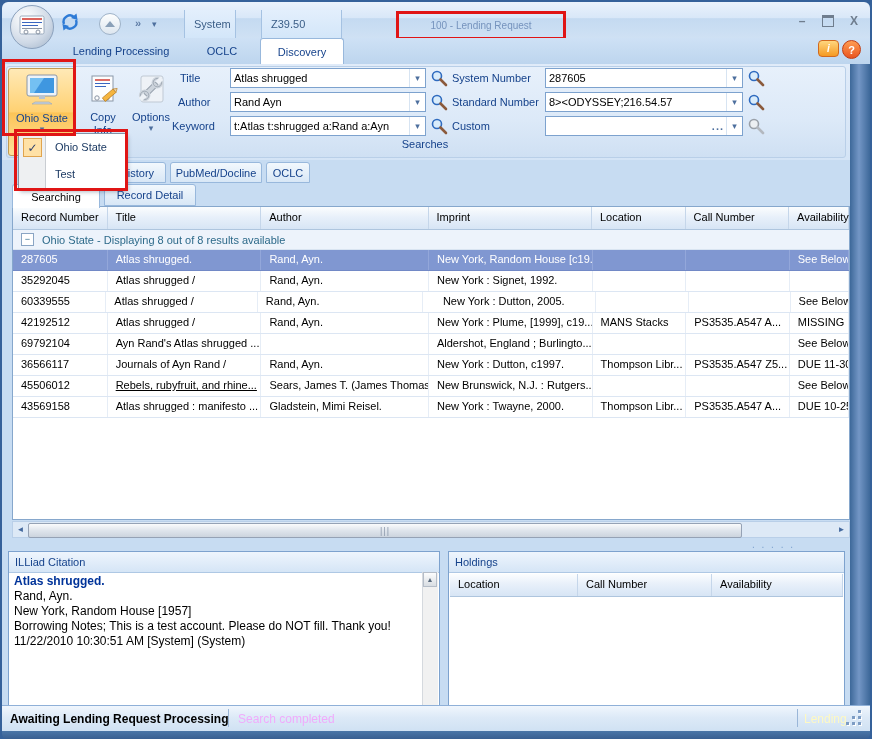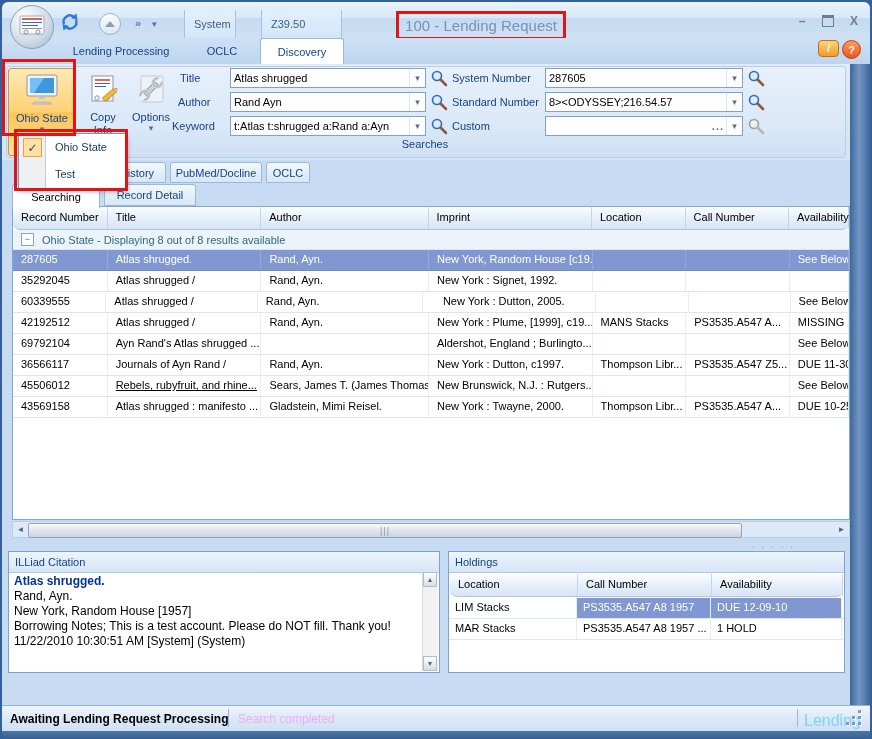--- a/index.html
+++ b/index.html
@@ -14,21 +14,21 @@
     border:1px solid #8ba1bd;display:flex;align-items:center;justify-content:center;}
   .qatbtn{top:12px;height:22px;display:flex;align-items:center;justify-content:center;color:#2e7bd6;}
   .roundbtn{left:99px;top:13px;width:20px;height:20px;border-radius:50%;
     background:linear-gradient(#fdfefe,#dde6ef);border:1px solid #9fb3c8;display:flex;align-items:center;justify-content:center;}
   .uptri{width:0;height:0;border-left:5px solid transparent;border-right:5px solid transparent;border-bottom:6px solid #8aa0b8;}
   .overflow{color:#5f7da6;font-weight:bold;}
   .ctxhdr{top:10px;height:28px;background:linear-gradient(#e3effc,#d3e6f9);
     border-left:1px solid #a5c2e2;border-right:1px solid #a5c2e2;color:#3b5e87;
     display:flex;align-items:center;padding-left:9px;box-sizing:border-box;}
   .titlebox{left:396px;top:11px;width:164px;height:23px;border:3px solid #e01515;
-    display:flex;align-items:center;justify-content:center;color:#7593bd;font-size:15px;background:transparent;}
+    display:flex;align-items:center;justify-content:center;color:#7593bd;font-size:10px;background:transparent;}
   .winbtn{top:13px;width:22px;height:16px;color:#6f7d8e;font-weight:bold;display:flex;align-items:center;justify-content:center;font-size:12px;}
   .maxglyph{width:10px;height:8px;border:1px solid #6f7d8e;border-top:3px solid #6f7d8e;}
   
   .tabstrip{left:2px;top:38px;width:868px;height:26px;background:linear-gradient(#cee1f5,#bdd5ee);}
   .rtab{top:38px;height:26px;display:flex;align-items:center;justify-content:center;color:#15428b;}
   .rtab.active{background:#fff;border:1px solid #98b8dc;border-bottom:none;border-radius:3px 3px 0 0;height:25px;}
   .helpicon{top:40px;display:flex;align-items:center;justify-content:center;color:#fff;font-weight:bold;}
   .balloon{width:19px;height:15px;border-radius:4px;background:linear-gradient(#ffd67e,#f59a23);border:1px solid #d2691e;font-style:italic;font-size:10px;}
   .qmark{width:17px;height:17px;border-radius:50%;background:linear-gradient(#ff9d52,#e95420);border:1px solid #c13c12;font-size:11px;}
   
@@ -57,55 +57,55 @@
   .checkbox{position:absolute;left:4px;top:4px;width:17px;height:17px;background:#ffe1a6;border:1px solid #e0a44e;
     display:flex;align-items:center;justify-content:center;color:#2c3e6b;font-weight:bold;font-size:12px;}
   
   .main{left:2px;top:160px;width:848px;height:545px;background:#c7dcf2;}
   .stab{top:162px;height:21px;background:linear-gradient(#f2f8fd,#d8e7f6);border:1px solid #98b8dc;border-radius:3px 3px 0 0;
     display:flex;align-items:center;justify-content:center;color:#15428b;box-sizing:border-box;}
   .vtab{top:184px;height:22px;background:linear-gradient(#f2f8fd,#d8e7f6);border:1px solid #98b8dc;border-radius:3px 3px 0 0;
     display:flex;align-items:center;justify-content:center;color:#15428b;box-sizing:border-box;}
   .vtab.active{background:#fff;border-bottom:none;height:24px;z-index:6;color:#000;}
   .tablebox{left:12px;top:206px;width:838px;height:314px;background:#fff;border:1px solid #86a7cc;box-sizing:border-box;overflow:hidden;z-index:5;}
-  .thead{display:flex;height:22px;background:linear-gradient(#fbfdfe,#e8f0fa 45%,#d7e5f5);border-bottom:1px solid #aec5de;border-radius:7px;}
+  .thead{display:flex;height:22px;background:linear-gradient(#fbfdfe,#e8f0fa 45%,#d7e5f5);border-bottom:1px solid #aec5de;}
   .hcell{box-sizing:border-box;padding:4px 0 0 8px;border-right:1px solid #c5d6ea;color:#000;}
   .grouprow{height:19px;background:#edf3fb;color:#2d6a8a;display:flex;align-items:center;border-bottom:1px solid #d9e4f1;}
   .minusbox{width:11px;height:11px;border:1px solid #8aa5c4;background:#fff;margin:0 8px 0 8px;
     display:flex;align-items:center;justify-content:center;font-size:9px;color:#2d6a8a;line-height:9px;}
   .trow{display:flex;height:20px;border-bottom:1px solid #dce6f3;}
   .tcell{box-sizing:border-box;padding:3px 0 0 8px;border-right:1px solid #e6edf6;white-space:nowrap;overflow:hidden;}
   .trow.sel{background:#8097d1;color:#fff;border-bottom:1px solid #7289c6;}
   .trow.sel .tcell{border-right:1px solid #93a7da;}
   
   .hscroll{left:12px;top:521px;width:838px;height:17px;background:#dde9f6;border:1px solid #b9cfe8;box-sizing:border-box;display:flex;align-items:center;}
   .harrow{width:15px;height:15px;display:flex;align-items:center;justify-content:center;color:#44699e;font-size:8px;}
   .hthumb{position:absolute;left:15px;top:1px;width:712px;height:13px;border:1px solid #95a2b5;border-radius:2px;
     background:linear-gradient(#fafbfc,#dfe5ec 50%,#ccd4de);display:flex;align-items:center;justify-content:center;}
   .grip{color:#8b98ab;font-size:9px;letter-spacing:1px;}
   .splitdots{left:752px;top:539px;color:#7da2ce;font-size:10px;letter-spacing:2px;}
   
-  .panel{top:551px;height:122px;border:1px solid #7da2ce;background:#fff;box-sizing:border-box;}
+  .panel{top:551px;height:187px;border:1px solid #7da2ce;background:#fff;box-sizing:border-box;}
   .panelhdr{height:20px;background:linear-gradient(#eef5fd,#d5e5f6);border-bottom:1px solid #aec8e4;
     color:#15428b;display:flex;align-items:center;padding-left:6px;}
   .citbody{position:absolute;left:1px;top:20px;right:16px;bottom:1px;padding:2px 4px;font-size:12px;line-height:15px;overflow:hidden;}
   .cittitle{color:#003399;font-weight:bold;}
   .vscroll{position:absolute;top:20px;right:1px;width:15px;bottom:1px;background:#f1f1f1;border-left:1px solid #d5d9de;}
   .vbtn{position:absolute;left:0;width:14px;height:15px;background:linear-gradient(#fdfdfd,#d8dde2);border:1px solid #b5bdc8;
     box-sizing:border-box;display:flex;align-items:center;justify-content:center;font-size:7px;color:#5a6b7e;}
   .hrow{display:flex;height:20px;border-bottom:1px solid #dce6f3;}
   .hcell2{box-sizing:border-box;padding:3px 0 0 6px;border-right:1px solid #e6edf6;white-space:nowrap;overflow:hidden;}
   .hl{background:#8097d1;color:#fff;}
   
   .statusbar{left:2px;top:705px;width:868px;height:26px;background:linear-gradient(#f0f6fd,#dcE9f7 45%,#cfe1f3);
     border-top:1px solid #8fb0d8;display:flex;align-items:center;}
   .sbsep{position:absolute;top:709px;width:1px;height:18px;background:#9ab6d8;}
   .sbleft{position:absolute;left:10px;font-weight:bold;font-size:12px;color:#000;}
   .sbmid{position:absolute;left:238px;color:#f0abfc;font-size:12px;}
-  .sbright{position:absolute;left:804px;color:#7dd3fc;font-size:16px;}
+  .sbright{position:absolute;left:804px;color:#fef9c3;font-size:12px;}
   .sizegrip{position:absolute;left:846px;top:710px;width:16px;height:16px;}
   .sizegrip i{position:absolute;width:3px;height:3px;background:#7d9cc4;box-shadow:1px 1px 0 #fff;}
   .bottomstrip{left:2px;top:731px;width:868px;height:8px;background:linear-gradient(#4a76a8,#395f91);border-radius:0 0 5px 5px;}
   .rightframe{left:850px;top:64px;width:20px;height:641px;background:linear-gradient(90deg,#3d6899,#7396c5 45%,#3d6899);}
 </style>
 </head>
 <body>
 
 <div class="abs titlebar"></div>
 
@@ -413,32 +413,20 @@
   </div>
 </div>
 
 <div class="abs panel" style="left:448px;width:397px;">
   <div class="panelhdr">Holdings</div>
   <div class="thead" style="margin:1px;">
       <div class="hcell" style="width: 128px;">Location</div>
       <div class="hcell" style="width: 134px;">Call Number</div>
       <div class="hcell" style="width: 131px;">Availability</div>
     </div>
-  <div>
-      <div class="hrow">
-        <div class="hcell2" style="width: 128px;">LIM Stacks</div>
-        <div class="hcell2 hl" style="width: 134px;">PS3535.A547 A8 1957</div>
-        <div class="hcell2 hl" style="width: 131px;">DUE 12-09-10</div>
-      </div>
-      <div class="hrow">
-        <div class="hcell2" style="width: 128px;">MAR Stacks</div>
-        <div class="hcell2" style="width: 134px;">PS3535.A547 A8 1957  ...</div>
-        <div class="hcell2" style="width: 131px;">1 HOLD</div>
-      </div>
-    </div>
 </div>
 
 <div class="abs statusbar"></div>
 <div class="abs sbleft" style="top:712px;">Awaiting Lending Request Processing</div>
 <div class="abs sbsep" style="left:228px;"></div>
 <div class="abs sbmid" style="top:712px;">Search completed</div>
 <div class="abs sbsep" style="left:797px;"></div>
 <div class="abs sbright" style="top:712px;">Lending</div>
 <div class="sizegrip">
   <i style="left:12px;top:12px;"></i>

